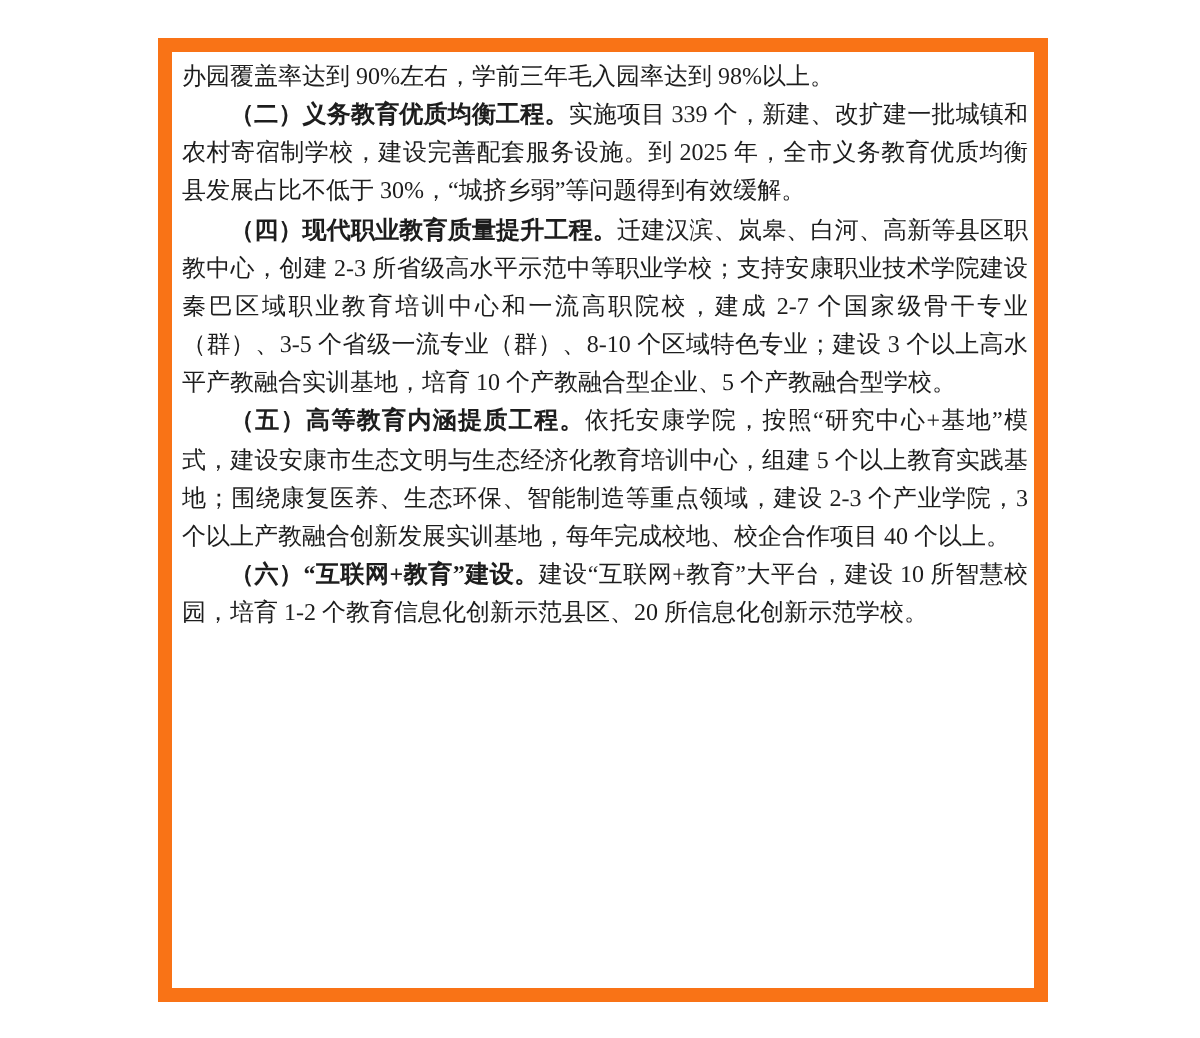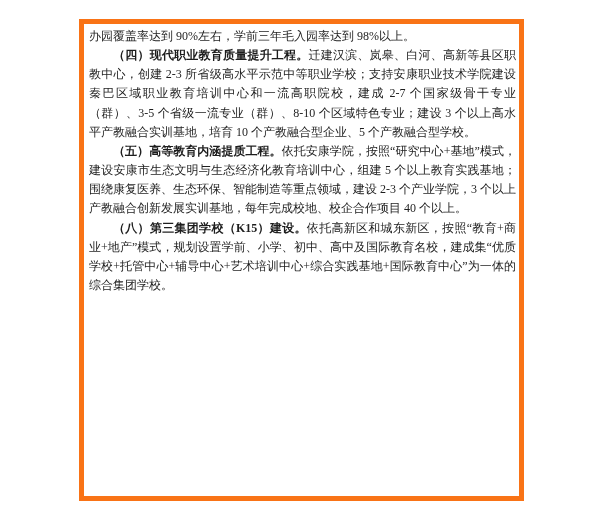--- a/index.html
+++ b/index.html
@@ -17,21 +17,21 @@
     background: #ffffff;
     overflow: hidden;
   }
   .page {
     position: absolute;
     left: 79px;
     top: 19px;
     width: 445px;
     height: 482px;
     box-sizing: border-box;
-    border: 5px solid #f97316;
+    border: 7px solid #f97316;
     background: #ffffff;
     padding: 3px 3px 0 5px;
     overflow: hidden;
   }
   .page p {
     margin: 0;
     font-size: 12px;
     line-height: 19.15px;
     color: #1d1d1d;
     text-align: justify;
@@ -45,24 +45,25 @@
   }
 </style>
 </head>
 <body>
 
 <div class="canvas">
   <div class="page">
 
     <p><span>办园覆盖率达到 90%左右，学前三年毛入园率达到 98%以上。</span></p>
 
+    <p class="indent"><span class="para-heading">（二）义务教育优质均衡工程。</span><span>实施项目 339 个，新建、改扩建一批城镇和农村寄宿制学校，建设完善配套服务设施。到 2025 年，全市义务教育优质均衡县发展占比不低于 30%，“城挤乡弱”等问题得到有效缓解。</span></p>
 
 
     <p class="indent"><span class="para-heading">（四）现代职业教育质量提升工程。</span><span>迁建汉滨、岚皋、白河、高新等县区职教中心，创建 2-3 所省级高水平示范中等职业学校；支持安康职业技术学院建设秦巴区域职业教育培训中心和一流高职院校，建成 2-7 个国家级骨干专业（群）、3-5 个省级一流专业（群）、8-10 个区域特色专业；建设 3 个以上高水平产教融合实训基地，培育 10 个产教融合型企业、5 个产教融合型学校。</span></p>
 
     <p class="indent"><span class="para-heading">（五）高等教育内涵提质工程。</span><span>依托安康学院，按照“研究中心+基地”模式，建设安康市生态文明与生态经济化教育培训中心，组建 5 个以上教育实践基地；围绕康复医养、生态环保、智能制造等重点领域，建设 2-3 个产业学院，3 个以上产教融合创新发展实训基地，每年完成校地、校企合作项目 40 个以上。</span></p>
 
+    <p class="indent"><span class="para-heading">（六）“互联网+教育”建设。</span><span>建设“互联网+教育”大平台，建设 10 所智慧校园，培育 1-2 个教育信息化创新示范县区、20 所信息化创新示范学校。</span></p>
 
 
-    <p class="indent"><span class="para-heading">（八）第三集团学校（K15）建设。</span><span>依托高新区和城东新区，按照“教育+商业+地产”模式，规划设置学前、小学、初中、高中及国际教育名校，建成集“优质学校+托管中心+辅导中心+艺术培训中心+综合实践基地+国际教育中心”为一体的综合集团学校。</span></p>
 
   </div>
 </div>
 
 </body></html>

